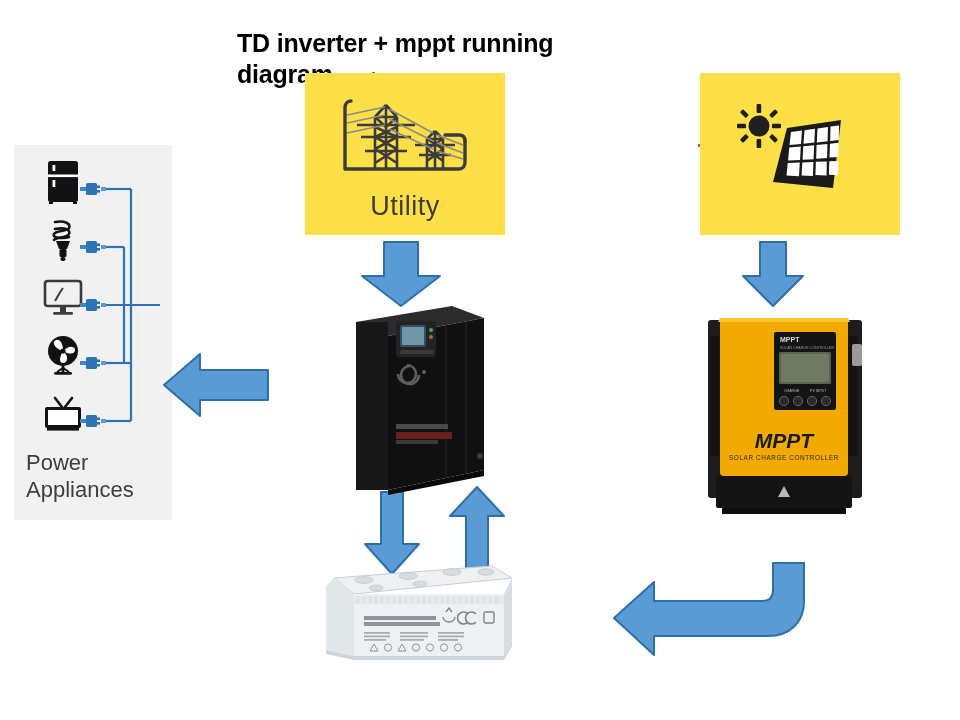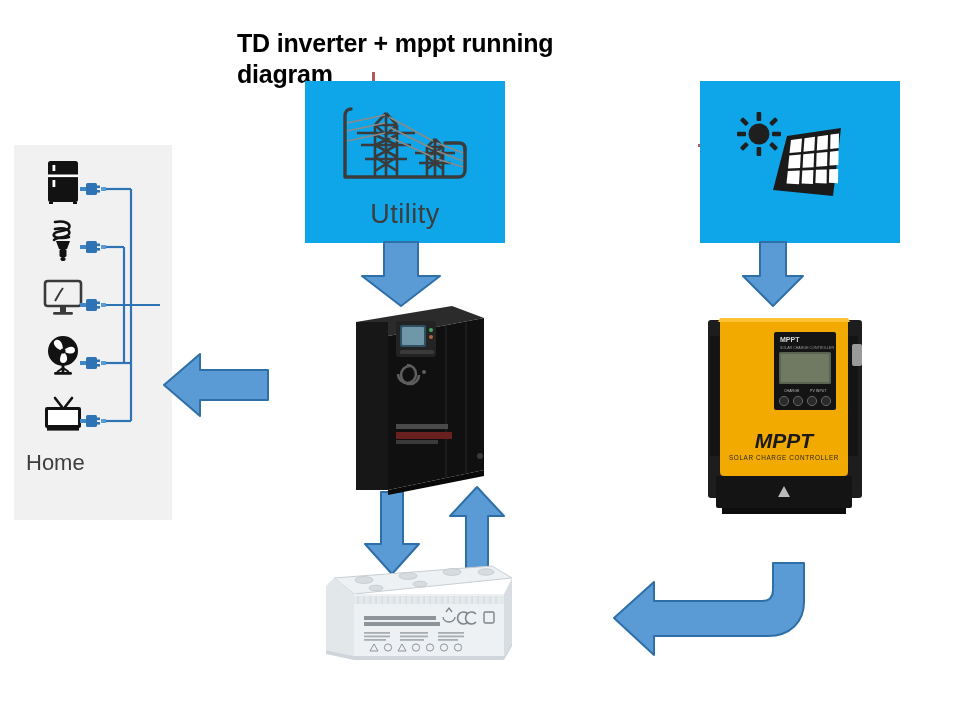--- a/index.html
+++ b/index.html
@@ -14,23 +14,23 @@
 
   
   .title{
     position:absolute;left:237px;top:28px;width:400px;
     font-size:25px;font-weight:bold;color:#000;
     line-height:1.22;letter-spacing:-0.2px;
   }
 
   
   .panel{
-    position:absolute;background:#0ea5e9;
+    position:absolute;background:#fde047;
     display:flex;flex-direction:column;
-    align-items:center;justify-content:center;margin-top:8px;
+    align-items:center;justify-content:center;
   }
   .panel-caption{
     font-size:27px;color:#3d3d3d;font-weight:400;
     letter-spacing:.5px;
   }
 
   
   #utility-panel{left:305px;top:73px;width:200px;height:162px;}
   #utility-panel .icon-wrap{margin-top:6px;}
   #utility-panel .panel-caption{margin-top:2px;}
@@ -222,21 +222,22 @@
             <path d="M30 3 L23 12"></path>
           </g>
           <rect x="3" y="12" width="36" height="21" rx="2" fill="#121212"></rect>
           <rect x="6" y="15" width="30" height="15" fill="#ffffff"></rect>
           <rect x="5" y="33" width="32" height="2.6" fill="#121212"></rect>
         </svg>
       </div>
 
     </div>
     <div class="appl-caption">
-      <div>Home</div>
+      <div>Power</div>
+      <div>Appliances</div>
     </div>
   </div>
 
   <svg id="wiring" viewBox="0 0 200 330">
     <g stroke="#2e74b5" stroke-width="2.2" fill="none">
 
       <path d="M104 49 L131 49"></path>
       <path d="M104 107 L124 107"></path>
       <path d="M104 165 L160 165"></path>
       <path d="M104 223 L131 223"></path>

